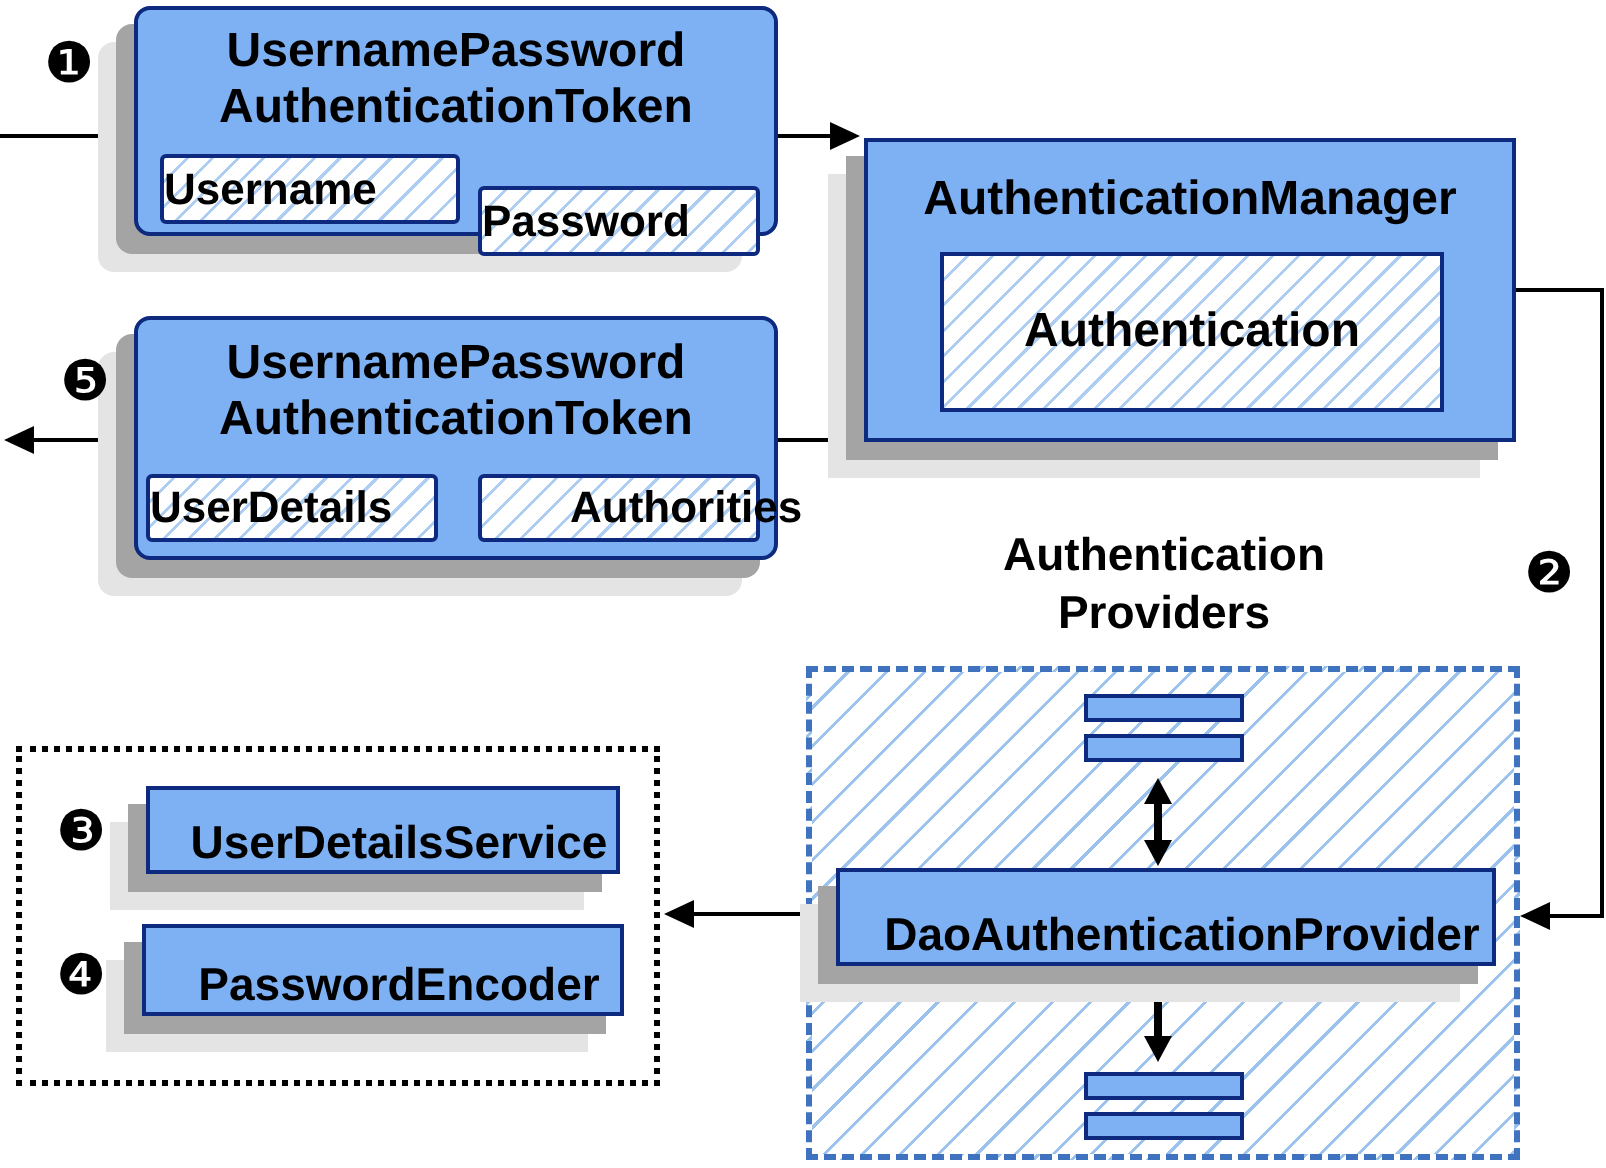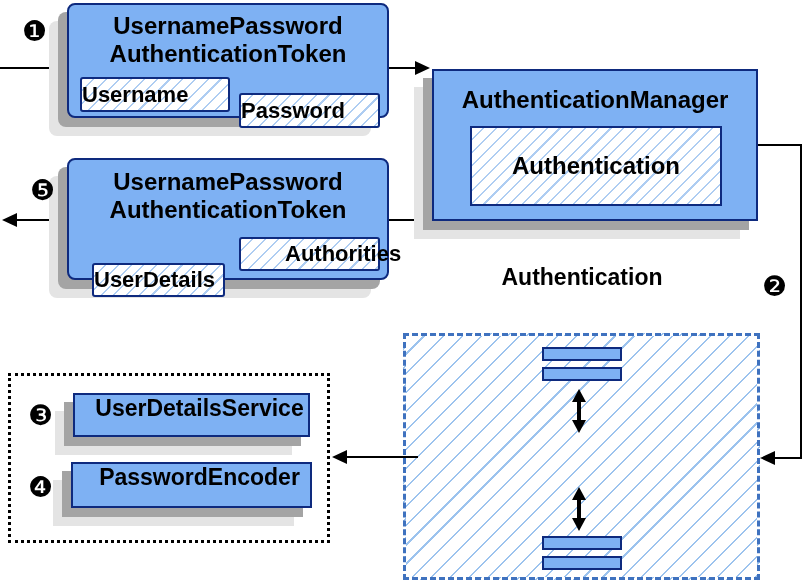--- a/index.html
+++ b/index.html
@@ -9,21 +9,21 @@
   }
   
   .box{
     position:absolute;box-sizing:border-box;
     background:#7eb1f3;border:2px solid #0e2a7e;
     box-shadow:-9px 9px 0 #a4a4a4,-18px 18px 0 #e4e4e4;
     z-index:4;
   }
   .rounded{border-radius:8px;}
   .box-title{width:100%;text-align:center;font-size:24px;line-height:28px;}
-  .flexc{display:flex;align-items:flex-start;justify-content:center;padding-left:16px;}
+  .flexc{display:flex;align-items:flex-end;justify-content:center;padding-left:16px;}
   .hatch-fine{
     background-color:#ffffff;
     background-image:repeating-linear-gradient(135deg,rgba(0,0,0,0) 0px,rgba(0,0,0,0) 7.5px,#aecdf2 7.5px,#aecdf2 9px);
   }
   .hatch-coarse{
     background-color:#ffffff;
     background-image:repeating-linear-gradient(135deg,rgba(0,0,0,0) 0px,rgba(0,0,0,0) 12px,#9cc3ee 12px,#9cc3ee 13.5px);
   }
   .field{
     position:absolute;box-sizing:border-box;border:2px solid #0e2a7e;border-radius:3px;
@@ -103,41 +103,45 @@
     <div class="pm-box hatch-fine" style="left:36px;top:55px;width:252px;height:80px;">
       <span>Authentication</span>
     </div>
   </div>
 
   <div class="box rounded" style="left:67px;top:158px;width:322px;height:122px;">
     <div class="box-title" style="margin-top:8px;">
       <div>UsernamePassword</div>
       <div>AuthenticationToken</div>
     </div>
-    <div class="field hatch-fine" style="left:23px;top:77px;width:133px;height:34px;margin-top:26px;">
+    <div class="field hatch-fine" style="left:4px;top:77px;width:146px;height:34px;">
       <span>UserDetails</span>
     </div>
     <div class="field hatch-fine" style="left:170px;top:77px;width:141px;height:34px;padding-left:44px;">
       <span>Authorities</span>
     </div>
   </div>
 
   <div class="group-label" style="left:432px;top:263px;width:300px;">
     <div>Authentication</div>
+    <div>Providers</div>
   </div>
 
   <div class="dashed-group hatch-coarse" style="left:403px;top:333px;width:357px;height:247px;"></div>
 
   <div class="bar" style="left:542px;top:347px;"></div>
   <div class="bar" style="left:542px;top:367px;"></div>
 
   <div class="arr arr-up" style="left:572px;top:389px;"></div>
   <div class="vshaft" style="left:577px;top:399px;height:24px;"></div>
   <div class="arr arr-down" style="left:572px;top:420px;"></div>
 
+  <div class="box flexc" style="left:418px;top:434px;width:330px;height:49px;font-size:23px;">
+    <span>DaoAuthenticationProvider</span>
+  </div>
 
   <div class="arr arr-up" style="left:572px;top:487px;"></div>
   <div class="vshaft" style="left:577px;top:497px;height:24px;"></div>
   <div class="arr arr-down" style="left:572px;top:518px;"></div>
 
   <div class="bar" style="left:542px;top:536px;"></div>
   <div class="bar" style="left:542px;top:556px;"></div>
 
   <div class="dotted-group" style="left:8px;top:373px;width:322px;height:170px;"></div>
 

